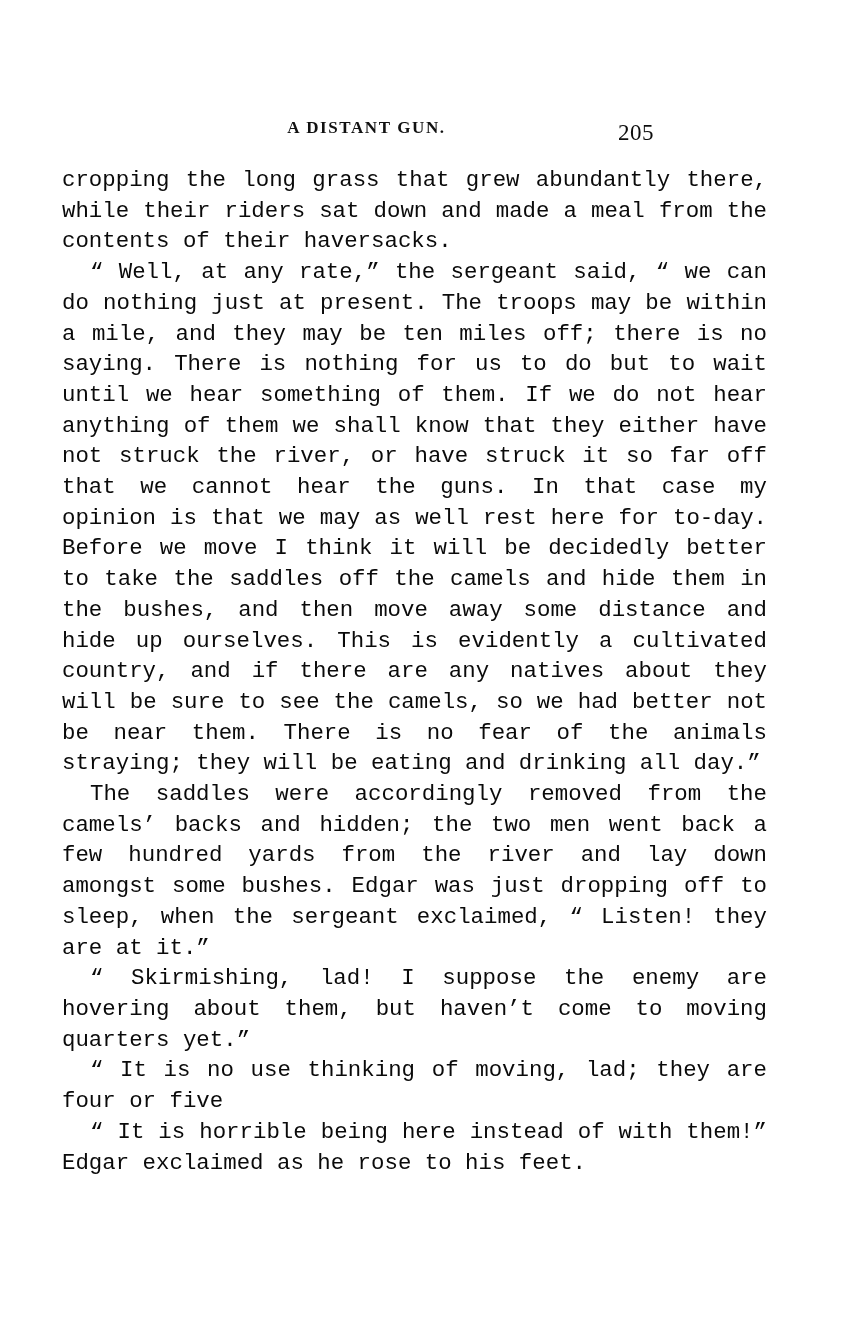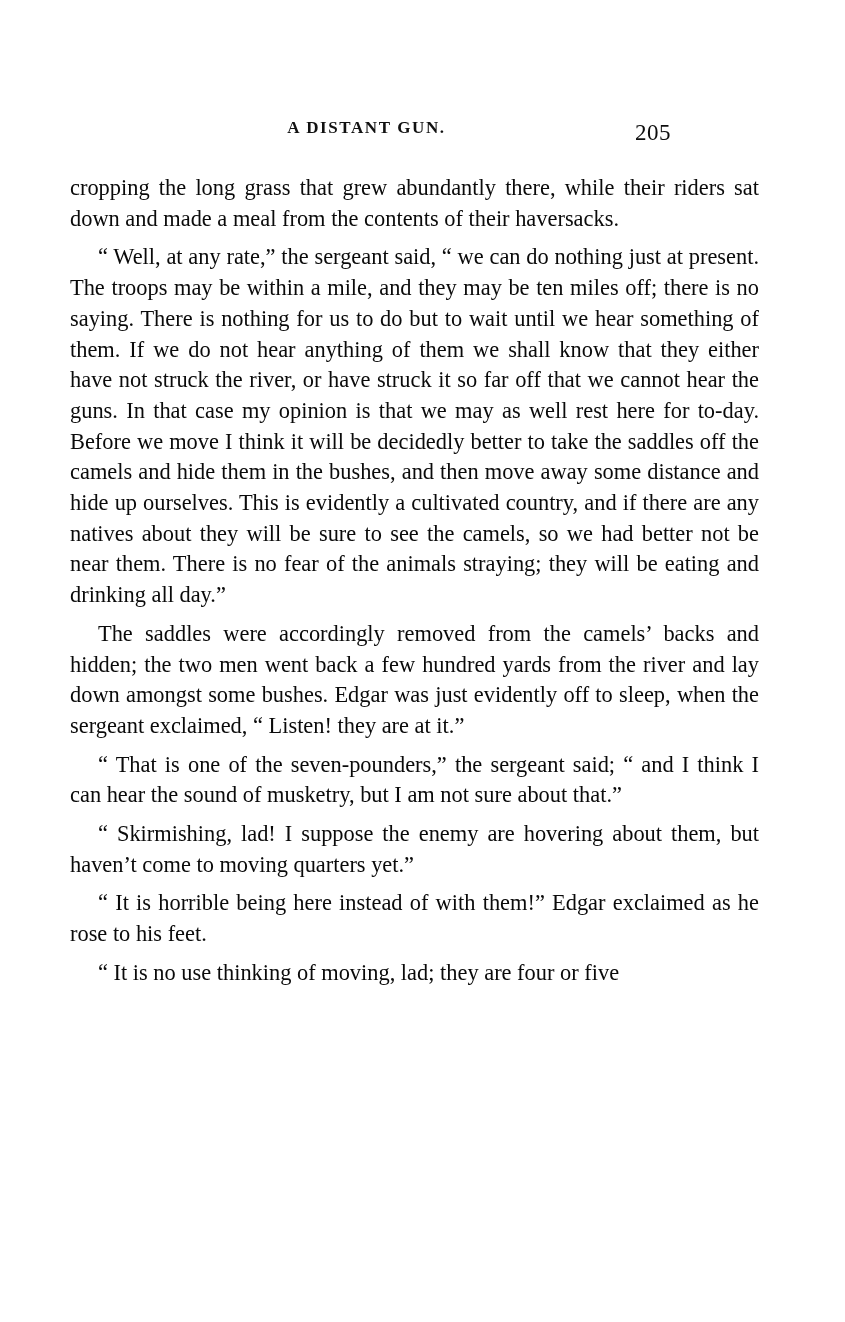--- a/index.html
+++ b/index.html
@@ -34,42 +34,43 @@
   .running-head {
     font-family: "Liberation Serif", serif;
     font-size: 17px;
     letter-spacing: 1.6px;
     font-weight: 600;
     color: #111;
     white-space: nowrap;
   }
   .page-number {
     position: absolute;
-    right: 0;
+    right: 17px;
     bottom: -2px;
     font-size: 23px;
     font-weight: 500;
     color: #0d0d0d;
     letter-spacing: 0.5px;
   }
   .body-text {
     position: absolute;
     top: 165px;
     left: 62px;
     width: 705px;
     font-size: 22.4px;
     line-height: 30.7px;
     text-align: justify;
     color: #0a0a0a;
   }
   .body-text p {
-    margin: 8px;
+    margin: 0;
     text-indent: 0;
     text-align: justify;
     text-justify: inter-word;
+    font-family: Liberation Mono, monospace;
   }
   .body-text p.indent {
     text-indent: 28px;
   }
   .body-text p:last-child {
     
   }
 </style>
 </head>
 <body>
@@ -77,20 +78,19 @@
 <div class="page">
 
   <div class="header">
     <div class="running-head">A  DISTANT  GUN.</div>
     <div class="page-number">205</div>
   </div>
 
   <div class="body-text">
     <p>cropping the long grass that grew abundantly there, while their riders sat down and made a meal from the contents of their haversacks.</p>
     <p class="indent">“ Well, at any rate,” the sergeant said, “ we can do nothing just at present.   The troops may be within a mile, and they may be ten miles off; there is no saying.   There is nothing for us to do but to wait until we hear something of them.   If we do not hear anything of them we shall know that they either have not struck the river, or have struck it so far off that we cannot hear the guns.   In that case my opinion is that we may as well rest here for to-day.   Before we move I think it will be decidedly better to take the saddles off the camels and hide them in the bushes, and then move away some distance and hide up ourselves.   This is evidently a cultivated country, and if there are any natives about they will be sure to see the camels, so we had better not be near them.   There is no fear of the animals straying; they will be eating and drinking all day.”</p>
-    <p class="indent">The saddles were accordingly removed from the camels’ backs and hidden; the two men went back a few hundred yards from the river and lay down amongst some bushes. Edgar was just evidently off to sleep, when the sergeant exclaimed, “ Listen! they are at it.”</p>
-    <p class="indent">“ That is one of the seven-pounders,” the sergeant said; “ and I think I can hear the sound of musketry, but I am not sure about that.”</p>
+    <p class="indent">The saddles were accordingly removed from the camels’ backs and hidden; the two men went back a few hundred yards from the river and lay down amongst some bushes. Edgar was just dropping off to sleep, when the sergeant exclaimed, “ Listen! they are at it.”</p>
     <p class="indent">“ Skirmishing, lad!   I suppose the enemy are hovering about them, but haven’t come to moving quarters yet.”</p>
+    <p class="indent">“ It is no use thinking of moving, lad; they are four or five</p>
     <p class="indent">“ It is horrible being here instead of with them!” Edgar exclaimed as he rose to his feet.</p>
-    <p class="indent">“ It is no use thinking of moving, lad; they are four or five</p>
   </div>
 
 </div>
 
 </body></html>

